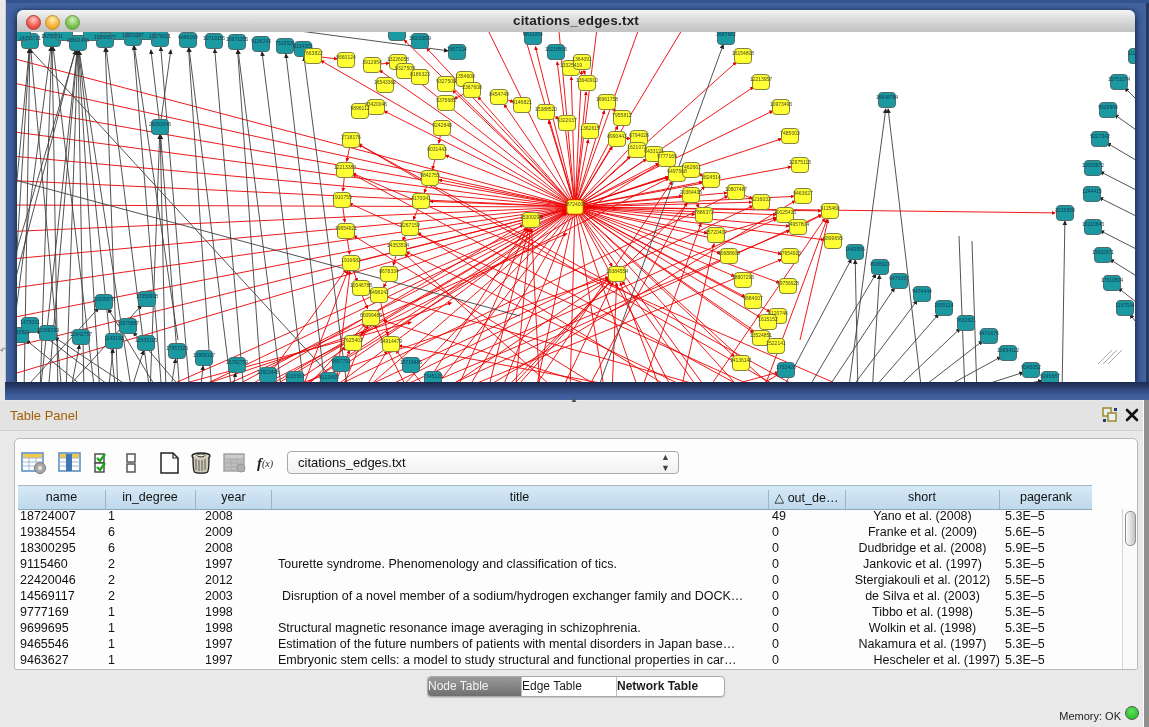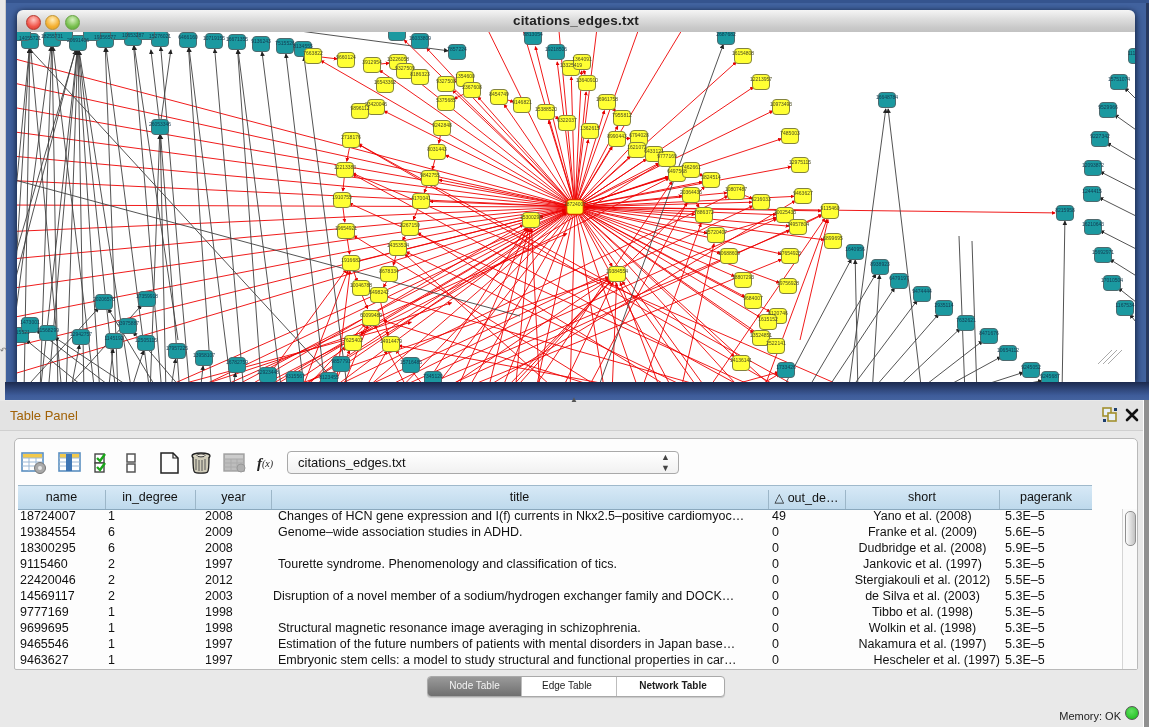--- a/index.html
+++ b/index.html
@@ -28,21 +28,21 @@
 #grip{position:absolute;left:570px;top:-3px;width:10px;height:6px;color:#555;font-size:8px;line-height:6px;}
 #panel{position:absolute;left:14px;top:38px;width:1122px;height:230px;background:#fdfdfd;border:1px solid #b9b9b9;border-radius:5px 5px 2px 2px;}
 #hdr{position:absolute;left:3px;top:46px;width:1074px;height:23px;background:linear-gradient(#d7e9f6,#bed9ec);border-top:1px solid #9fb9cb;border-bottom:1px solid #8aa8bd;}
 #hdr span{position:absolute;top:4px;font-size:12.5px;color:#111;text-align:center;border-right:1px solid #9cb6c8;height:19px;padding-top:0px;}
 .trow{position:absolute;left:0px;height:16px;width:1106px;font-size:12.5px;color:#111;}
 .trow span{position:absolute;white-space:nowrap;}
 .ell{overflow:hidden;text-overflow:clip;}
 #sbar{position:absolute;left:1107px;top:70px;width:14px;height:160px;background:#fafafa;border-left:1px solid #d5d5d5;}
 #sthumb{position:absolute;left:2px;top:2px;width:9px;height:33px;border-radius:5px;background:linear-gradient(90deg,#fdfdfd,#c2c2c2);border:1px solid #8f8f8f;}
 #tabs{position:absolute;left:427px;top:276px;width:296px;height:19px;border:1px solid #a9a9a9;border-radius:4px;background:#fff;box-shadow:0 1px 1px rgba(0,0,0,.15);}
-#tabs .seg{position:absolute;top:0;height:19px;font-size:10px;line-height:18px;text-align:center;color:#1c1c1c;}
+#tabs .seg{position:absolute;top:0;height:19px;font-size:12px;line-height:18px;text-align:left;color:#1c1c1c;}
 #seg1{left:0;width:93px;background:linear-gradient(#9a9a9a,#6f6f6f);color:#f4f4f4 !important;border-radius:3px 0 0 3px;}
 #seg2{left:93px;width:90px;border-left:1px solid #bdbdbd;}
 #seg3{left:188px;width:112px;border-left:1px solid #bdbdbd;font-weight:bold;}
 #mem{position:absolute;right:28px;top:310px;font-size:11px;color:#222;}
 #memdot{position:absolute;right:10px;top:306px;width:12px;height:12px;border-radius:50%;background:radial-gradient(circle at 45% 35%,#62e062,#2cc52c 70%,#23a823);border:1px solid #555;}
 
 .tbi{position:absolute;top:12px;}
 #dd{position:absolute;left:272px;top:12px;width:392px;height:23px;background:linear-gradient(#fff,#f1f1f1);border:1px solid #a9a9a9;border-radius:4px;font-size:13px;color:#111;line-height:22px;padding-left:10px;box-sizing:border-box;}
 #ddar{position:absolute;right:8px;top:0px;font-size:9px;color:#444;line-height:11px;}
 </style></head>
@@ -697,30 +697,28 @@
       <span style="left:178px;width:75px">year</span>
       <span style="left:253px;width:497px">title</span>
       <span style="left:750px;width:77px">△ out_de…</span>
       <span style="left:827px;width:154px">short</span>
       <span style="left:982px;width:92px;border-right:none">pagerank</span>
     </div>
     <div class="trow" style="top:70px">
 <span style="left:5px">18724007</span>
           <span style="left:93px">1</span>
           <span style="left:190px">2008</span>
-<span style="left:263px;width:490px" class="ell">Changes of HCN gene expression and I(f) currents in Nkx2.5–positive cardiomyoc…</span>
           <span style="left:757px">49</span>
 <span style="left:830px;width:155px;text-align:center">Yano et al. (2008)</span>
           <span style="left:990px">5.3E–5</span>
         </div>
 <div class="trow" style="top:86px">
 <span style="left:5px">19384554</span>
           <span style="left:93px">6</span>
           <span style="left:190px">2009</span>
-<span style="left:263px;width:490px" class="ell">Genome–wide association studies in ADHD.</span>
           <span style="left:757px">0</span>
 <span style="left:830px;width:155px;text-align:center">Franke et al. (2009)</span>
           <span style="left:990px">5.6E–5</span>
         </div>
 <div class="trow" style="top:102px">
 <span style="left:5px">18300295</span>
           <span style="left:93px">6</span>
           <span style="left:190px">2008</span>
           <span style="left:757px">0</span>
 <span style="left:830px;width:155px;text-align:center">Dudbridge et al. (2008)</span>
@@ -740,21 +738,21 @@
           <span style="left:93px">2</span>
           <span style="left:190px">2012</span>
           <span style="left:757px">0</span>
 <span style="left:830px;width:155px;text-align:center">Stergiakouli et al. (2012)</span>
           <span style="left:990px">5.5E–5</span>
         </div>
 <div class="trow" style="top:150px">
 <span style="left:5px">14569117</span>
           <span style="left:93px">2</span>
           <span style="left:190px">2003</span>
-<span style="left:258px;width:490px" class="ell">Disruption of a novel member of a sodium/hydrogen exchanger family and DOCK…</span>
+<span style="left:267px;width:490px" class="ell">Disruption of a novel member of a sodium/hydrogen exchanger family and DOCK…</span>
           <span style="left:757px">0</span>
 <span style="left:830px;width:155px;text-align:center">de Silva et al. (2003)</span>
           <span style="left:990px">5.3E–5</span>
         </div>
 <div class="trow" style="top:166px">
 <span style="left:5px">9777169</span>
           <span style="left:93px">1</span>
           <span style="left:190px">1998</span>
           <span style="left:757px">0</span>
 <span style="left:830px;width:155px;text-align:center">Tibbo et al. (1998)</span>

